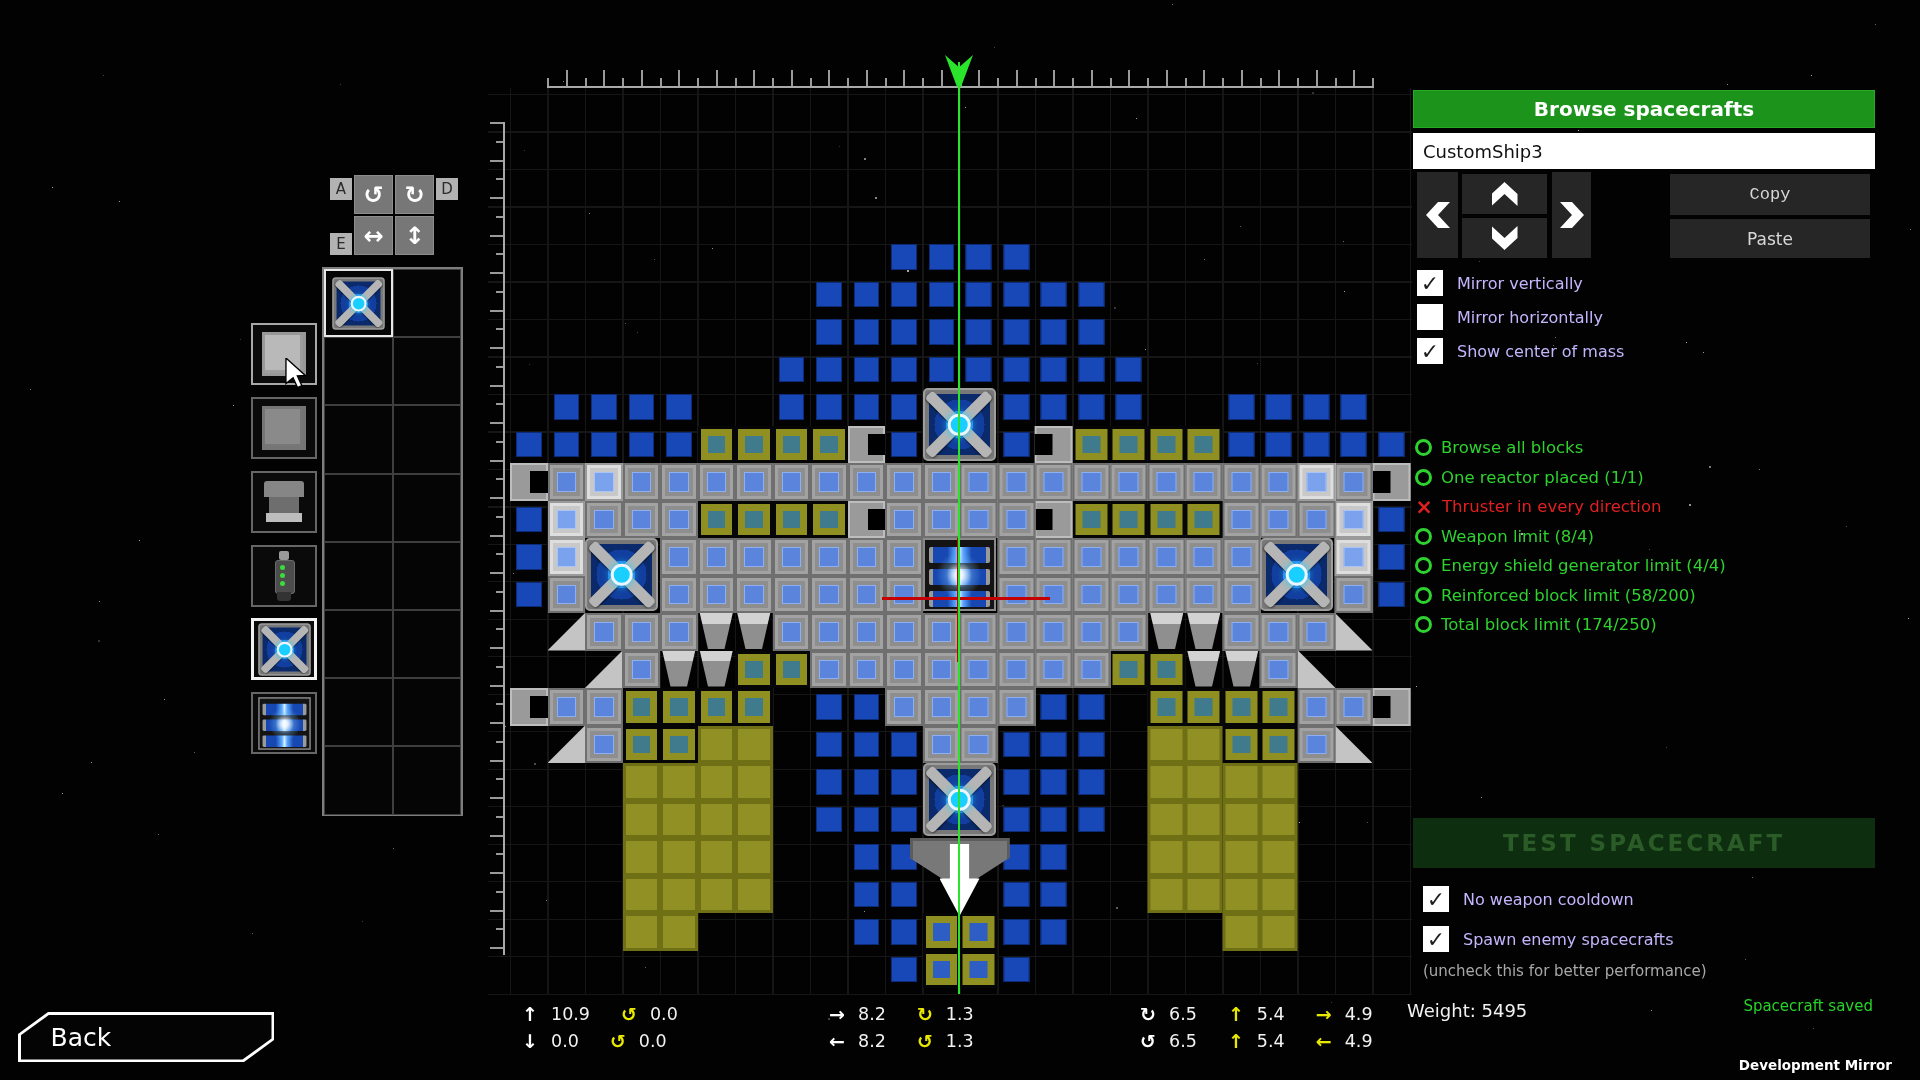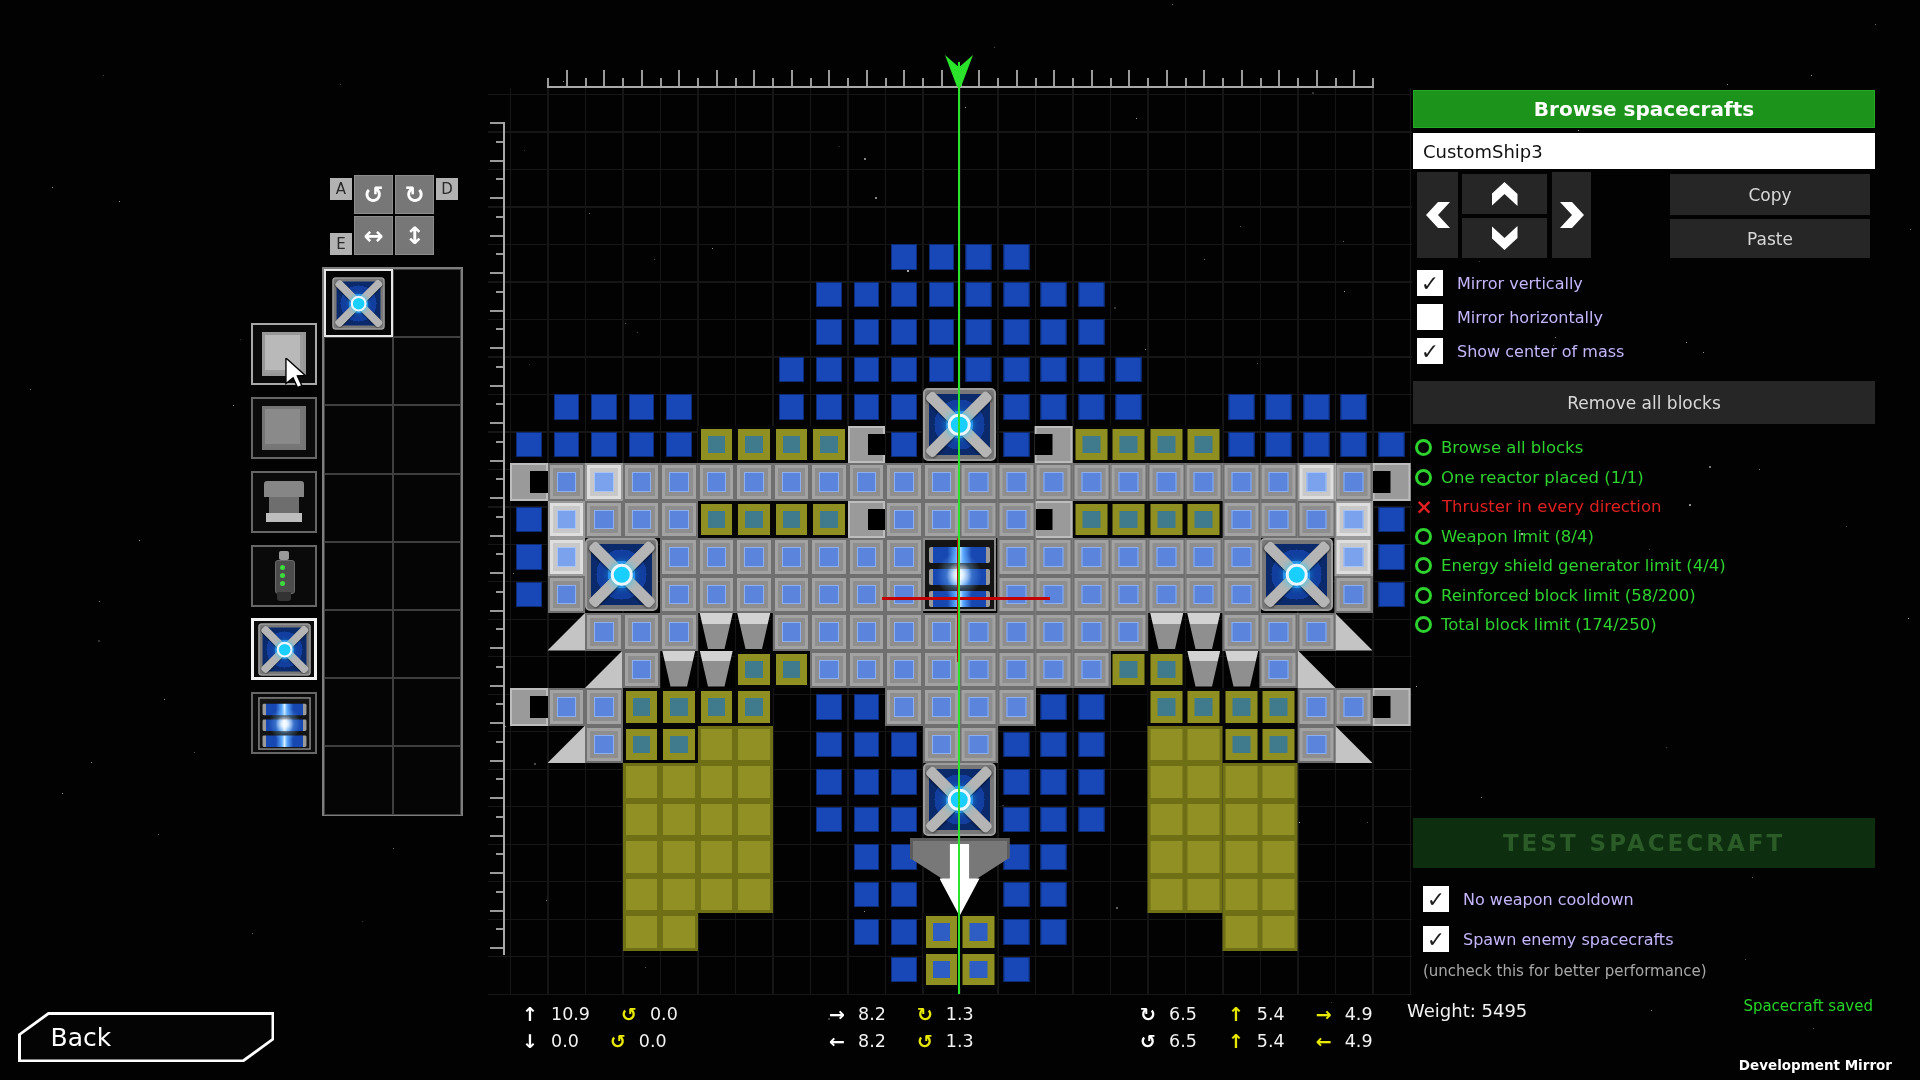--- a/index.html
+++ b/index.html
@@ -814,24 +814,23 @@
       </div>
     <div class="rp navbtn" style="left:49px;top:86px;width:85px;height:40px;">
         <div class="chev"></div>
       </div>
     <div class="rp navbtn" style="left:49px;top:130px;width:85px;height:40px;">
         <div class="chev down"></div>
       </div>
     <div class="rp navbtn" style="left:139px;top:84px;width:39px;height:86px;">
         <div class="chev right"></div>
       </div>
-    <div class="rp panelbtn" style="left:257px;top:86px;width:200px;height:41px;">Copy</div>
+    <div class="rp panelbtn" style="left:257px;top:86px;width:200px;height:41px;font-family:Liberation Mono, monospace;">Copy</div>
     <div class="rp panelbtn" style="left:257px;top:131px;width:200px;height:39px;">Paste</div>
     <div id="mirror-checkboxes"></div>
-    <div id="remove-btn" class="rp panelbtn">Remove all blocks</div>
     <div id="checklist" class="rp">
         <div class="clrow">
           <div class="clring"></div>
           <div class="cltext cl-ok">Browse all blocks</div>
         </div>
         <div class="clrow">
           <div class="clring"></div>
           <div class="cltext cl-ok">One reactor placed (1/1)</div>
         </div>
         <div class="clrow">

